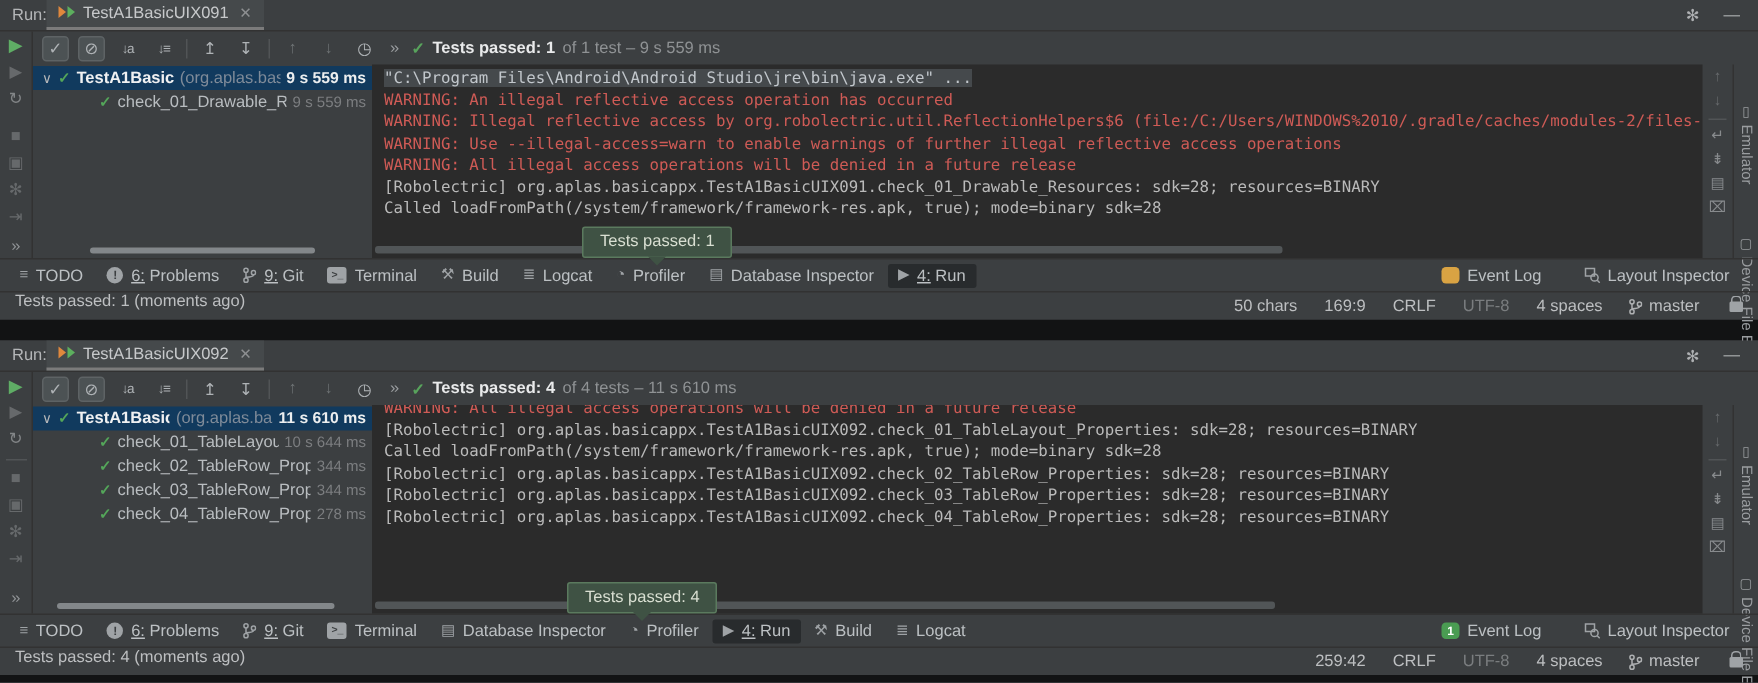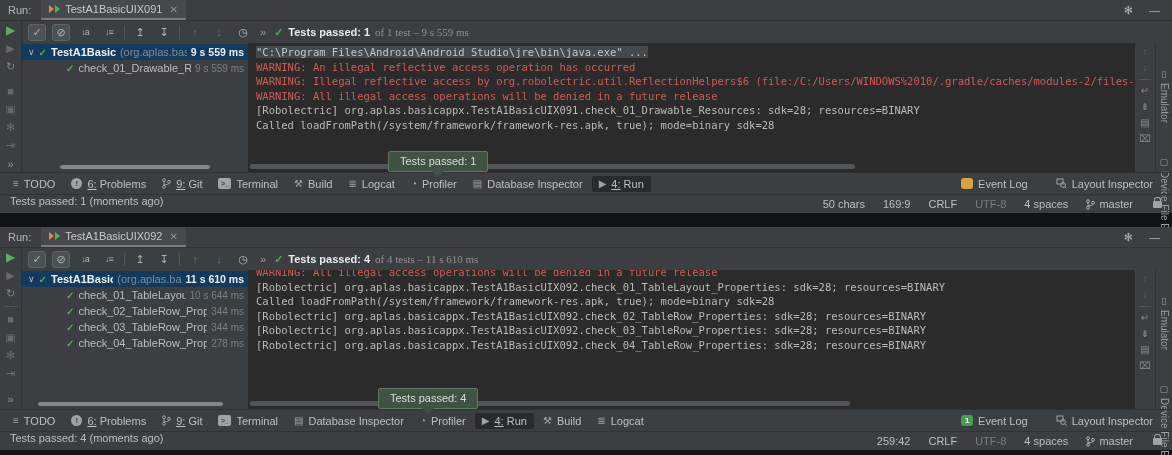--- a/index.html
+++ b/index.html
@@ -7,21 +7,21 @@
   body { background:#3c3f41; font-family:"Liberation Sans", sans-serif; font-size:11px; color:#bbbbbb; }
 
   .panel { position:relative; display:flex; flex-direction:column; background:#3c3f41; }
   #panel-top { height:213px; }
   #panel-bottom { height:223px; }
   .separator { height:14px; background:#121314; }
   .footer-strip { height:5px; background:#121314; }
 
   
   .tabbar { height:21px; flex:0 0 21px; display:flex; align-items:center; border-bottom:1px solid #323232; padding-left:8px; }
-  .run-label { color:#b4b6b8; margin-right:10px; }
+  .run-label { color:#b4b6b8; }
   .tab { display:flex; align-items:center; gap:5px; height:100%; padding:0 8px; background:#45494b; border-bottom:2px solid #7b7b7b; cursor:pointer; }
   .tab-title { color:#c7c9cb; }
   .tab-close { color:#8e9092; font-size:10px; margin-left:2px; }
   .tri { width:0; height:0; display:inline-block; }
   .tri-l { border-top:4px solid transparent; border-bottom:4px solid transparent; border-left:5px solid #e0883d; }
   .tri-r { border-top:4px solid transparent; border-bottom:4px solid transparent; border-left:5px solid #5caf5e; margin-left:1px; }
   .tabbar-right { margin-left:auto; display:flex; align-items:center; gap:16px; padding-right:12px; color:#aeb0b2; }
   .tabbar-right .gi { font-size:11px; cursor:pointer; }
 
   
@@ -39,21 +39,21 @@
   .toolbar { flex:0 0 22px; display:flex; align-items:center; gap:6px; padding:0 6px; }
   .tbtn { width:18px; height:17px; display:flex; align-items:center; justify-content:center; color:#afb3b6; font-size:11px; border-radius:3px; cursor:pointer; }
   .tbtn.toggled { background:#4c5254; border:1px solid #5e6365; }
   .tbtn.dim { color:#6f7375; }
   .tbtn.small { font-size:9px; letter-spacing:-1px; }
   .vdiv { width:1px; height:13px; background:#515456; }
   .chevrons { color:#9a9da0; margin:0 2px; cursor:pointer; }
   .summary { display:flex; align-items:center; gap:5px; white-space:nowrap; overflow:hidden; }
   .summary .chk { color:#58a35c; font-weight:bold; }
   .summary .sb { color:#e9eaeb; font-weight:bold; }
-  .summary .sr { color:#8f9294;font-family:Liberation Serif, serif; }
+  .summary .sr { color:#8f9294; }
 
   
   .main { flex:1; display:flex; min-height:0; }
   .tree { flex:0 0 226px; position:relative; padding-top:1px; overflow:hidden; }
   .trow { height:16px; display:flex; align-items:center; gap:4px; padding:0 4px 0 6px; cursor:pointer; white-space:nowrap; }
   .trow.child { padding-left:44px; }
   .trow.sel { background:#113a5e; }
   .chev { color:#b6b8ba; font-size:9px; width:9px; }
   .tick { color:#54a65a; font-weight:bold; font-size:10px; }
   .tname { color:#b9bdc0; overflow:hidden; text-overflow:clip; }
@@ -176,20 +176,21 @@
             <span class="tname">check_01_Drawable_Resources</span>
             <span class="ttime">9 s 559 ms</span>
           </div>
           <div class="tree-scroll" style="left:38px; width:150px;"></div>
         </div>
 
         <div class="console">
           <div class="cl cmd"><span class="hl">"C:\Program Files\Android\Android Studio\jre\bin\java.exe" ...</span></div>
           <div class="cl warn">WARNING: An illegal reflective access operation has occurred</div>
           <div class="cl warn">WARNING: Illegal reflective access by org.robolectric.util.ReflectionHelpers$6 (file:/C:/Users/WINDOWS%2010/.gradle/caches/modules-2/files-2.</div>
+          <div class="cl warn">WARNING: Use --illegal-access=warn to enable warnings of further illegal reflective access operations</div>
           <div class="cl warn">WARNING: All illegal access operations will be denied in a future release</div>
           <div class="cl out">[Robolectric] org.aplas.basicappx.TestA1BasicUIX091.check_01_Drawable_Resources: sdk=28; resources=BINARY</div>
           <div class="cl out">Called loadFromPath(/system/framework/framework-res.apk, true); mode=binary sdk=28</div>
           <div class="con-scroll" style="width:605px;"></div>
         </div>
 
         <div class="console-strip">
           <span class="ic dim">↑</span>
           <span class="ic dim">↓</span>
           <span class="hdiv"></span>

